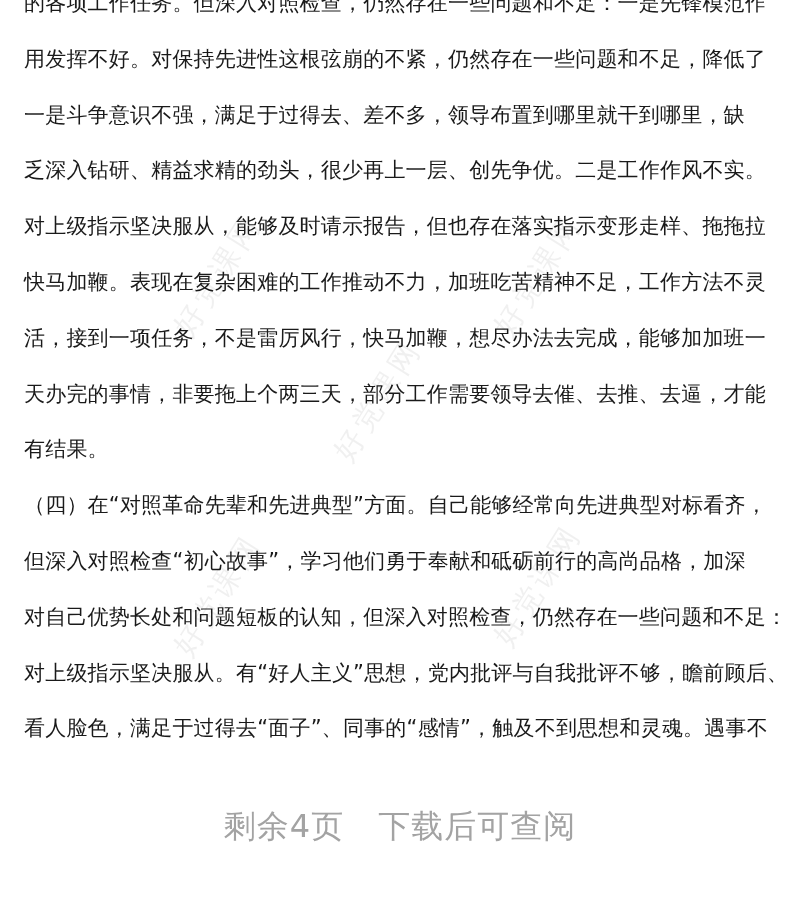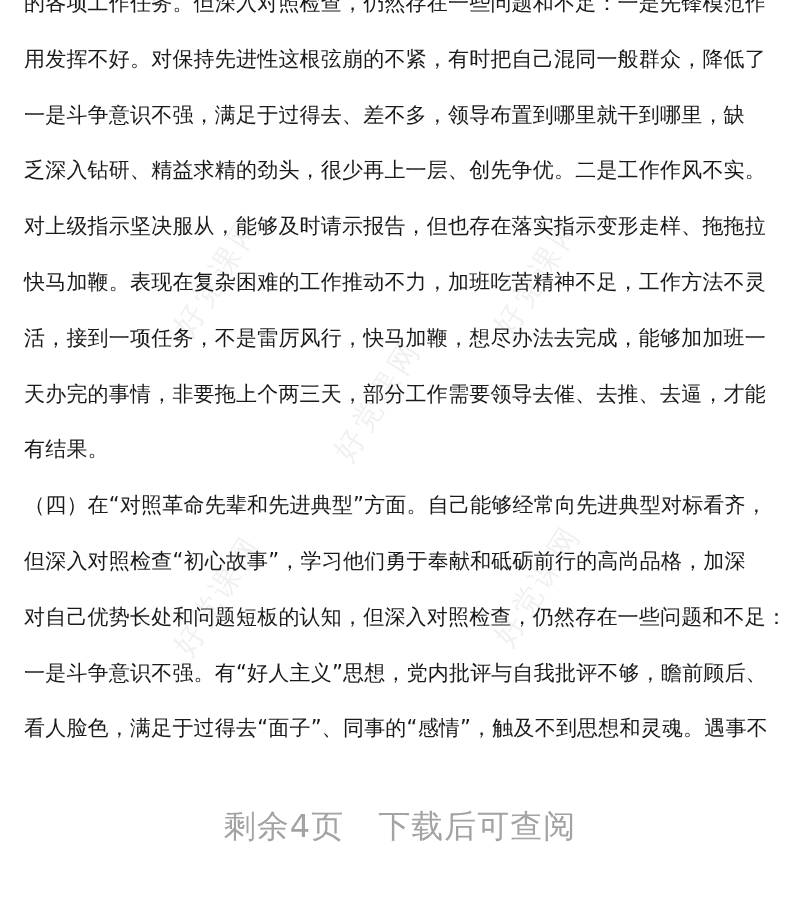--- a/index.html
+++ b/index.html
@@ -49,32 +49,32 @@
       line-height: 52px;
       letter-spacing: 1px;
     }
     .more-banner .gap { display: inline-block; width: 34px; }
   </style>
 </head>
 <body>
 
 <div class="doc">
   <div class="line">的各项工作任务。但深入对照检查，仍然存在一些问题和不足：一是先锋模范作</div>
-  <div class="line">用发挥不好。对保持先进性这根弦崩的不紧，有时把自己混同一般群众，降低了</div>
+  <div class="line">用发挥不好。对保持先进性这根弦崩的不紧，仍然存在一些问题和不足，降低了</div>
   <div class="line">一是斗争意识不强，满足于过得去、差不多，领导布置到哪里就干到哪里，缺</div>
   <div class="line">乏深入钻研、精益求精的劲头，很少再上一层、创先争优。二是工作作风不实。</div>
   <div class="line">对上级指示坚决服从，能够及时请示报告，但也存在落实指示变形走样、拖拖拉</div>
   <div class="line">快马加鞭。表现在复杂困难的工作推动不力，加班吃苦精神不足，工作方法不灵</div>
   <div class="line">活，接到一项任务，不是雷厉风行，快马加鞭，想尽办法去完成，能够加加班一</div>
   <div class="line">天办完的事情，非要拖上个两三天，部分工作需要领导去催、去推、去逼，才能</div>
   <div class="line">有结果。</div>
   <div class="line">（四）在“对照革命先辈和先进典型”方面。自己能够经常向先进典型对标看齐，</div>
   <div class="line">但深入对照检查“初心故事”，学习他们勇于奉献和砥砺前行的高尚品格，加深</div>
   <div class="line">对自己优势长处和问题短板的认知，但深入对照检查，仍然存在一些问题和不足：</div>
-  <div class="line">一是斗争意识不强。有“好人主义”思想，党内批评与自我批评不够，瞻前顾后、</div>
+  <div class="line">对上级指示坚决服从。有“好人主义”思想，党内批评与自我批评不够，瞻前顾后、</div>
   <div class="line">看人脸色，满足于过得去“面子”、同事的“感情”，触及不到思想和灵魂。遇事不</div>
 </div>
 
 <div class="watermark" style="left:150px; top:255px;">好党课网</div>
 <div class="watermark" style="left:470px; top:255px;">好党课网</div>
 <div class="watermark" style="left:310px; top:380px;">好党课网</div>
 <div class="watermark" style="left:150px; top:575px;">好党课网</div>
 <div class="watermark" style="left:470px; top:565px;">好党课网</div>
 
 <div class="more-banner">

